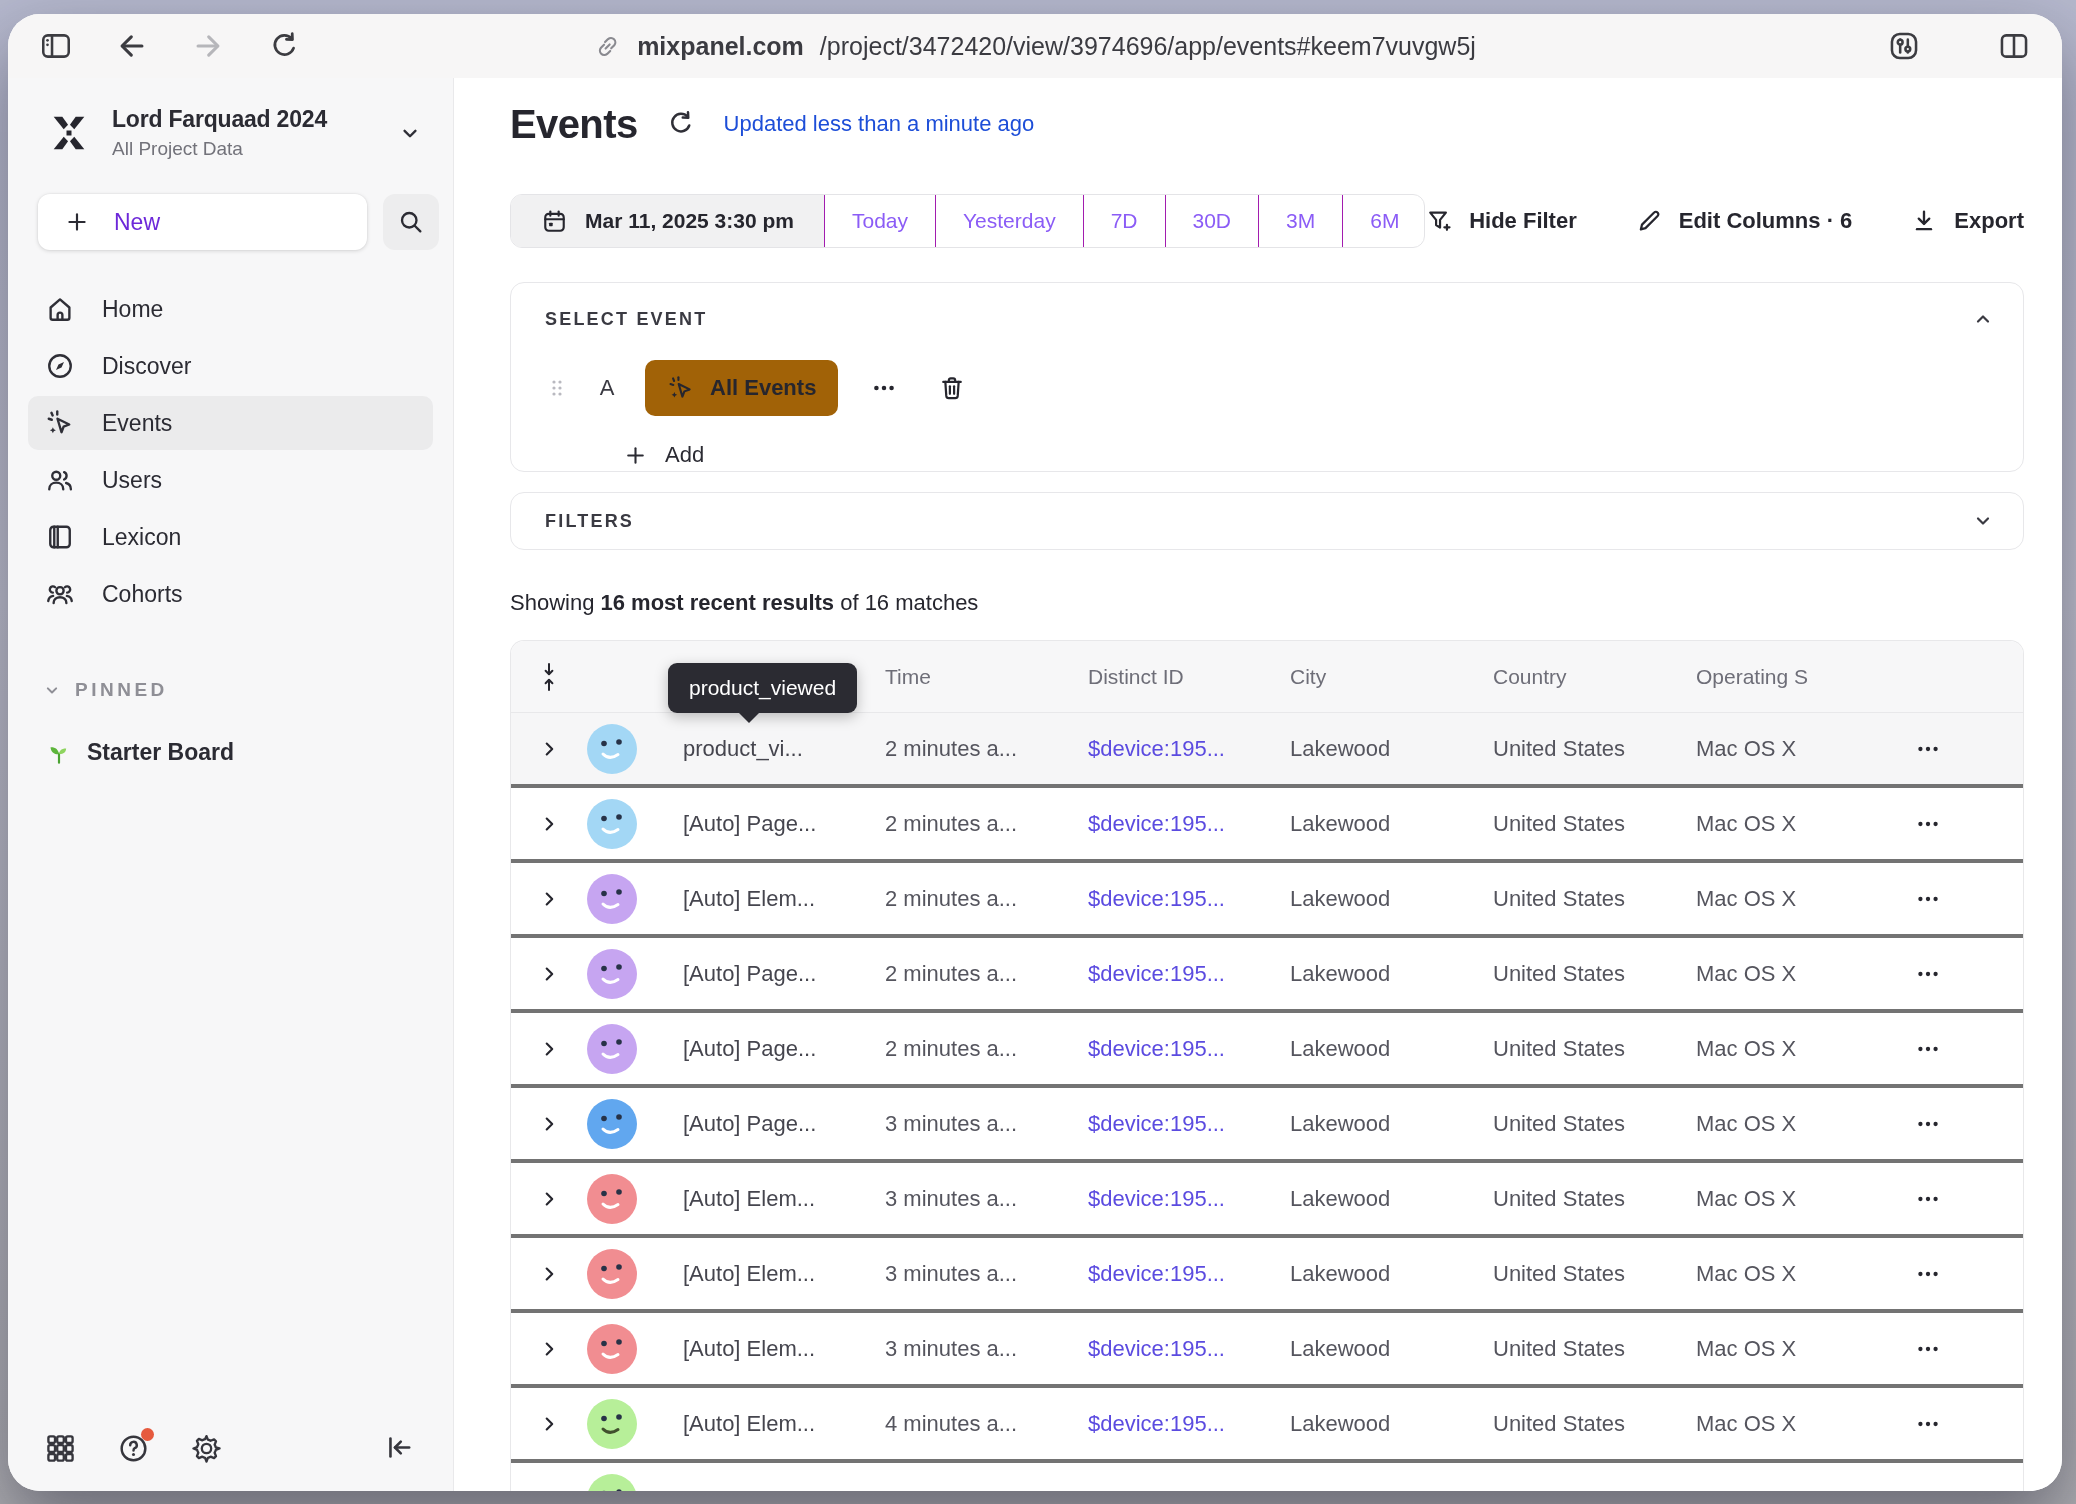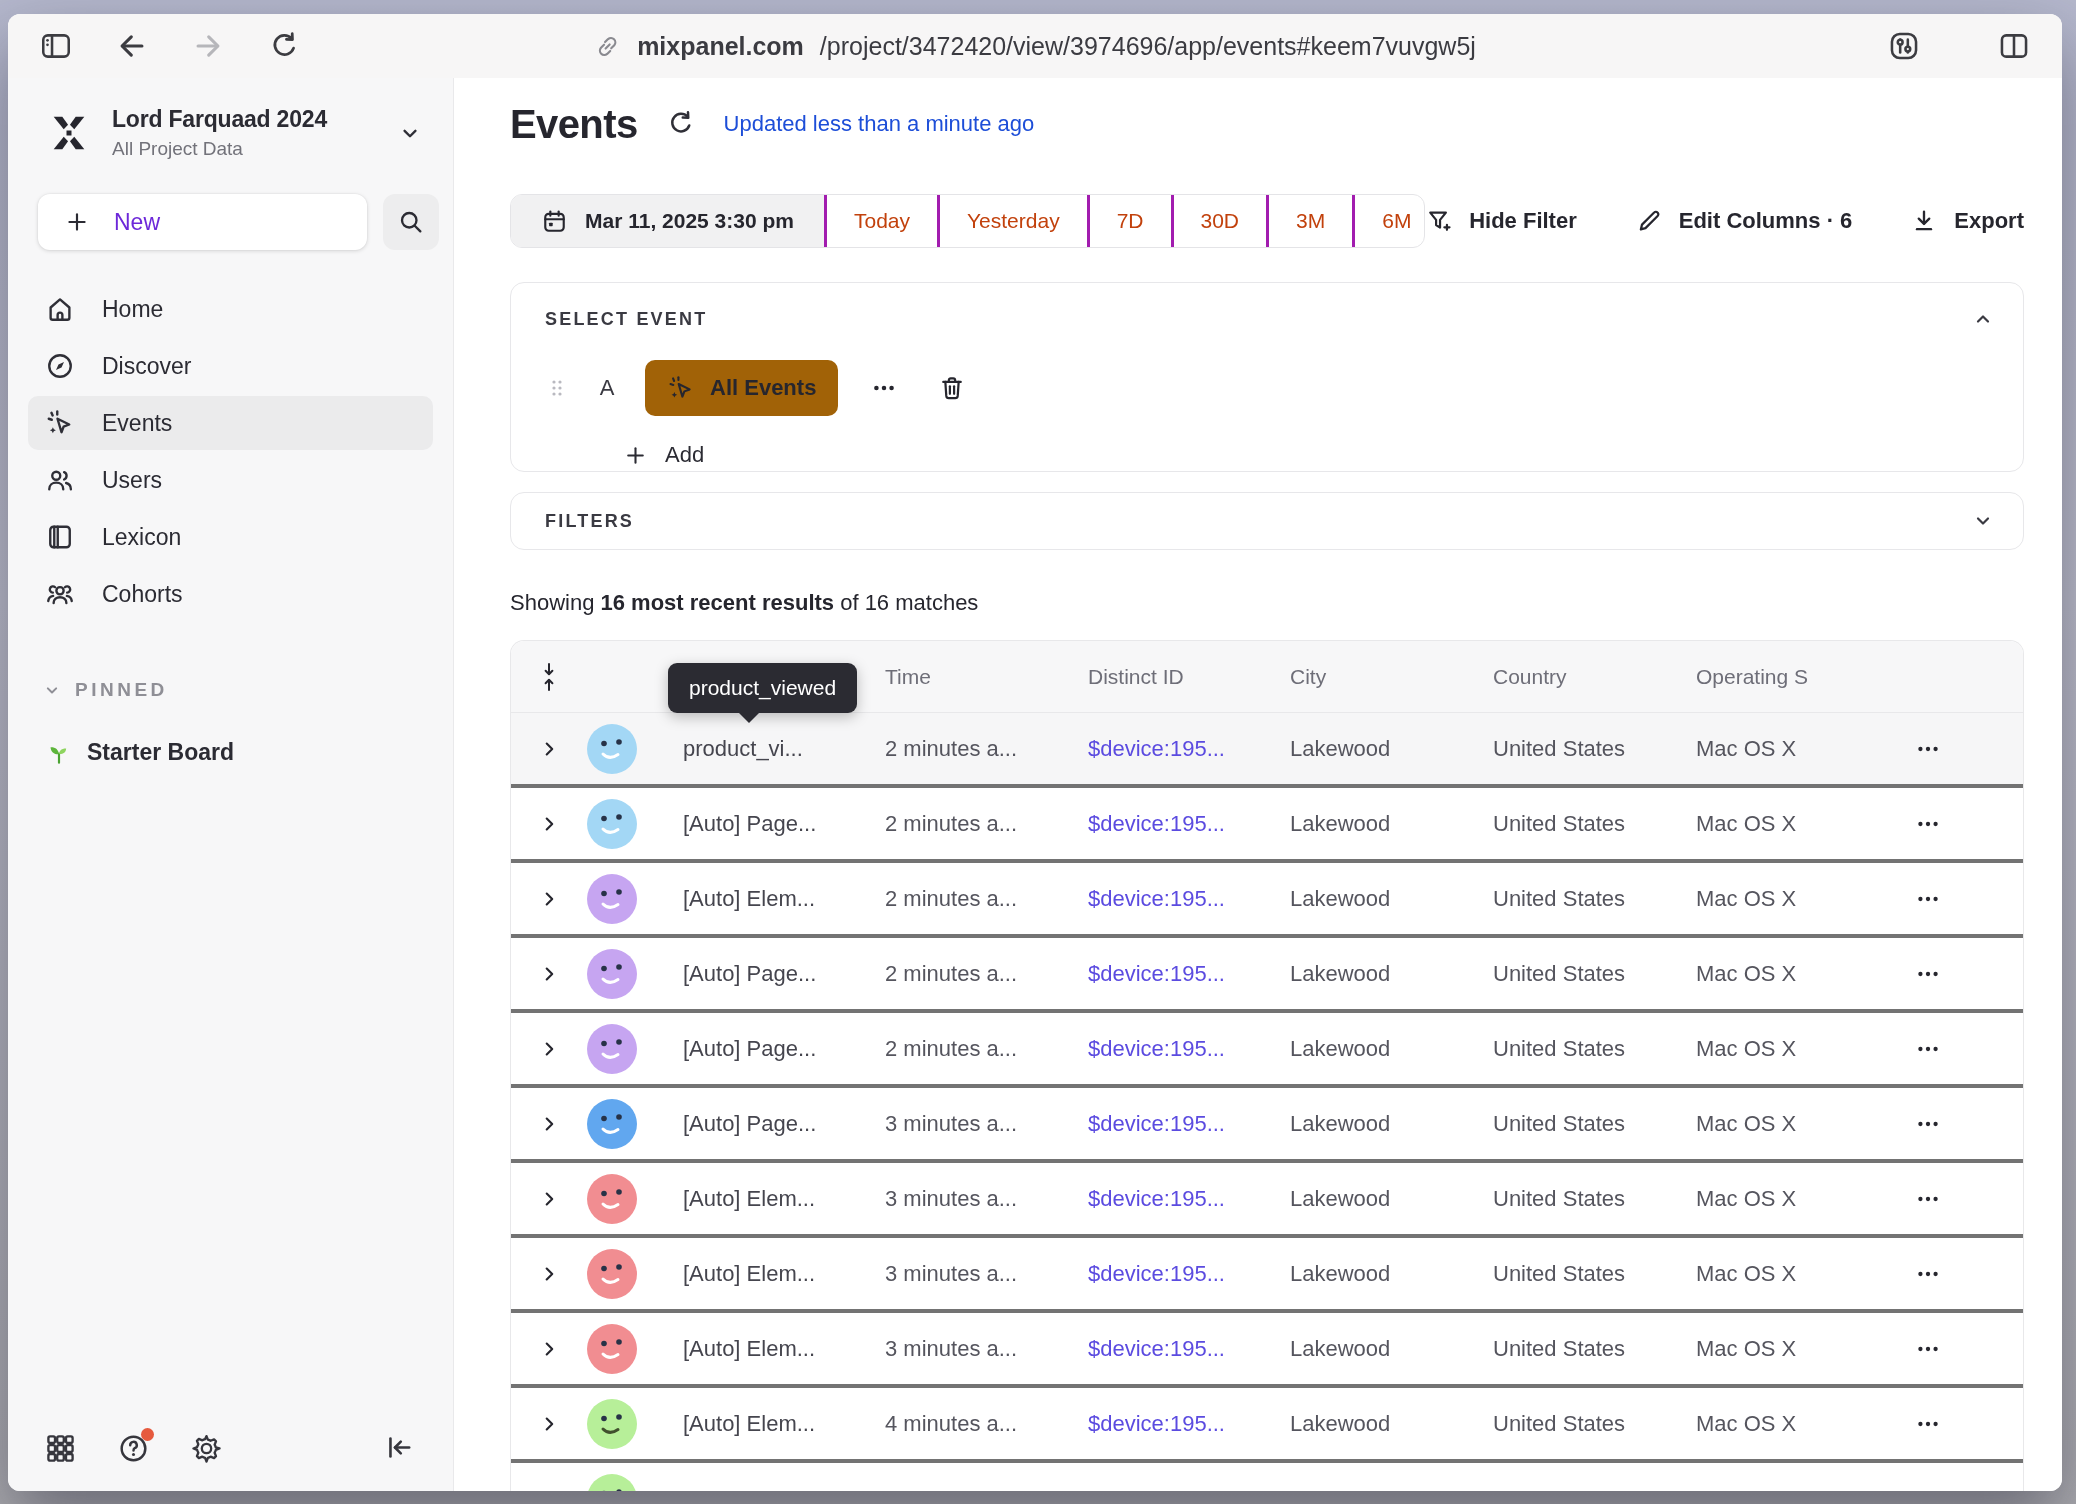--- a/index.html
+++ b/index.html
@@ -7,21 +7,21 @@
   body {
     font-family:"Liberation Sans", sans-serif;
     background:linear-gradient(180deg,#b5b8cd 0%,#bfc0ce 40%,#aeaeb2 100%);
     color:#2e2e36;
     -webkit-font-smoothing:antialiased;
   }
   svg { display:block; }
 
   .window {
     position:absolute; left:8px; top:14px; width:2054px; height:1477px;
-    background:#fff; border-radius:12px; overflow:hidden;
+    background:#fff; border-radius:32px; overflow:hidden;
     box-shadow:0 30px 70px rgba(20,20,40,.45);
     display:flex; flex-direction:column;
   }
 
   
   .browser-bar {
     height:64px; flex:none; background:#f7f6f6;
     display:flex; align-items:center; padding:0 30px; position:relative;
   }
   .bicon { width:36px; height:36px; color:#3c3c41; display:flex; align-items:center; justify-content:center; }
@@ -90,22 +90,22 @@
   .page-title { font-size:40px; font-weight:700; color:#26262e; letter-spacing:-.6px; }
   .refresh-btn { color:#2f2f37; cursor:pointer; }
   .updated { font-size:22px; color:#1d4ed8; }
 
   .controls { display:flex; align-items:center; margin-top:46px; height:54px; }
   .range-group {
     display:flex; align-items:stretch; height:54px; border:1px solid #e4e4e7;
     border-radius:12px; overflow:hidden; background:#fff;
   }
   .seg {
-    display:flex; align-items:center; padding:0 27px; font-size:21px; color:#c2410c;
-    border-left:3px solid #a21caf; cursor:pointer; white-space:nowrap;
+    display:flex; align-items:center; padding:0 27px; font-size:21px; color:#8b5cf6;
+    border-left:1px solid #a21caf; cursor:pointer; white-space:nowrap;
   }
   .seg.date { background:#f1f1f2; color:#26262e; font-weight:600; gap:17px; border-left:none; padding:0 30px; }
   .actions { margin-left:auto; display:flex; align-items:center; gap:58px; }
   .action { display:flex; align-items:center; gap:16px; font-size:22px; font-weight:600; color:#26262e; cursor:pointer; white-space:nowrap; }
   .action .aicon { width:28px; height:28px; color:#26262e; }
 
   .panel { border:1px solid #e7e7ea; border-radius:14px; position:relative; }
   .panel-label { font-size:18px; font-weight:700; letter-spacing:2.2px; color:#3a3a42; }
   .panel-chevron { position:absolute; right:28px; color:#3a3a42; cursor:pointer; }
   .panel.select-event { margin-top:34px; height:190px; padding:26px 34px; }

